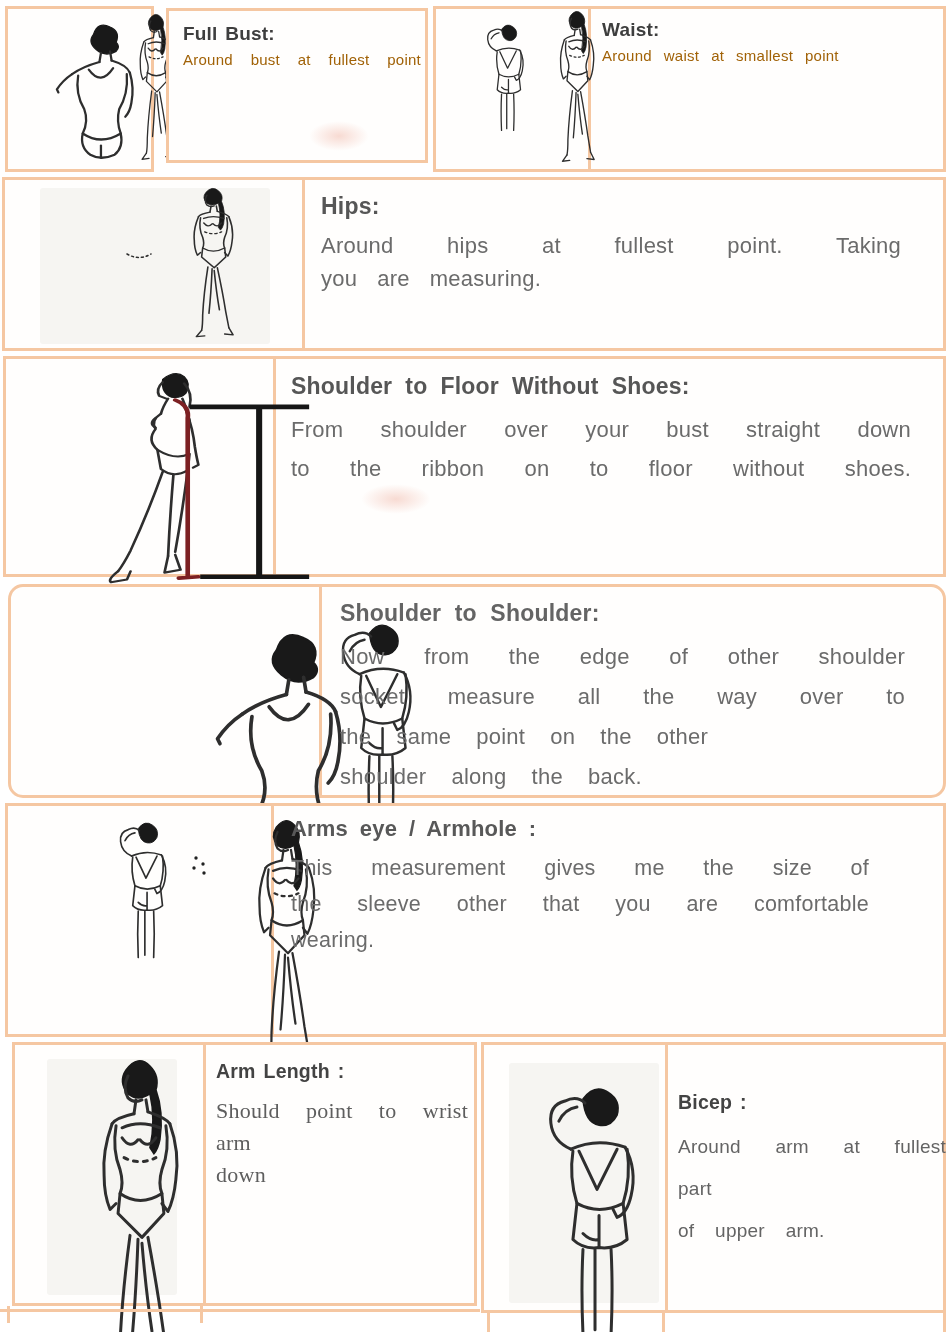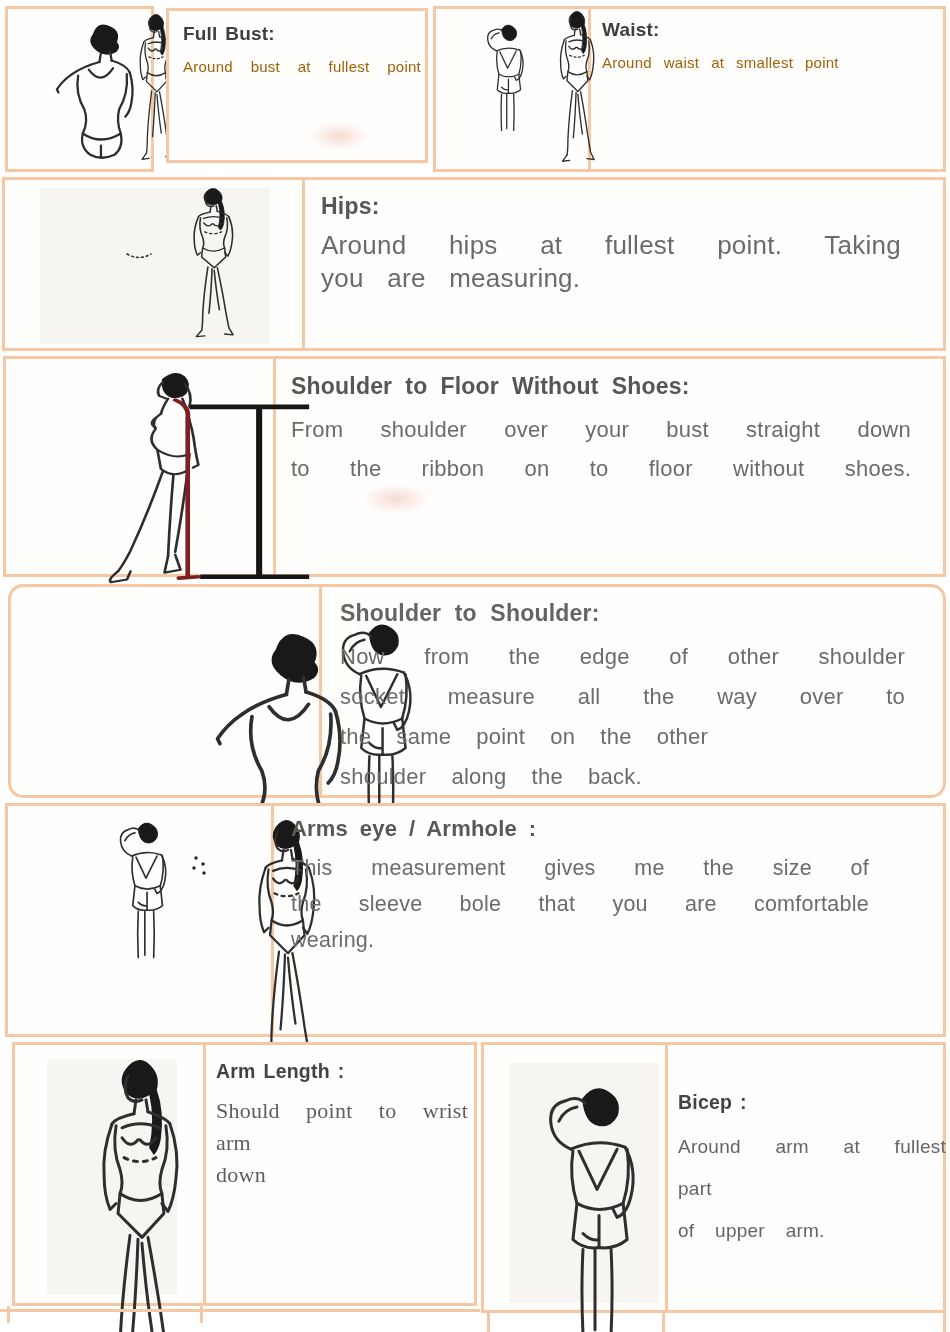--- a/index.html
+++ b/index.html
@@ -15,24 +15,24 @@
     position:absolute;box-sizing:border-box;
     border:3px solid var(--peach);background:#fffefd;
   }
   .vline{position:absolute;top:0;bottom:0;width:3px;background:var(--peach);}
   .hstub{position:absolute;background:var(--peach);}
   .txt{position:absolute;}
   .h{font-weight:bold;color:#4f4f4f;letter-spacing:.2px;}
   .tline{color:#6b6b6b;word-spacing:.62em;letter-spacing:.25px;white-space:normal;}
   .tline.just{text-align:justify;text-align-last:justify;}
   
-  .s1 .h{font-size:19px;line-height:26px;color:#3e3e3e;word-spacing:.12em;margin-bottom:9px;}
+  .s1 .h{font-size:19px;line-height:26px;color:#3e3e3e;word-spacing:.12em;margin-bottom:2px;}
   .s1 .tline{font-size:15px;line-height:22px;color:#a16207;word-spacing:.5em;}
   .s2 .h{font-size:23px;line-height:30px;color:#565656;word-spacing:.3em;margin-bottom:8px;}
-  .s2 .tline{font-size:26px;line-height:33px;}
+  .s2 .tline{font-size:22px;line-height:33px;}
   .s3 .h{font-size:23px;line-height:30px;color:#565656;word-spacing:.28em;margin-bottom:9px;}
   .s3 .tline{font-size:22px;line-height:39px;}
   .s4 .h{font-size:23px;line-height:30px;color:#646464;word-spacing:.3em;margin-bottom:9px;}
   .s4 .tline{font-size:22px;line-height:40px;word-spacing:.85em;}
   .s5 .h{font-size:22px;line-height:28px;color:#585858;word-spacing:.25em;margin-bottom:7px;}
   .s5 .tline{font-size:21.5px;line-height:36px;}
   .s6 .h{font-size:19.5px;line-height:25px;color:#434343;word-spacing:.12em;margin-bottom:11px;}
   .s6l .tline{font-size:22px;line-height:32px;color:#5e5e5e;word-spacing:.5em;font-family:Liberation Serif, serif;}
   .s6r .tline{font-size:19px;line-height:42px;color:#646464;word-spacing:.8em;}
   
@@ -208,21 +208,21 @@
         <circle class="mdot" cx="160" cy="40" r="1.7"></circle>
         <circle class="mdot" cx="167" cy="46" r="1.7"></circle>
         <circle class="mdot" cx="158" cy="50" r="1.7"></circle>
         <circle class="mdot" cx="168" cy="55" r="1.7"></circle>
       </svg>
     </div>
     <div class="txt" style="left:283px;top:9px;width:578px;">
       <div class="h">Arms eye / Armhole :</div>
       <div>
           <div class="tline just">This measurement gives me the size of</div>
-          <div class="tline just">the sleeve bole that you are comfortable</div>
+          <div class="tline just">the sleeve other that you are comfortable</div>
           <div class="tline">wearing.</div>
         </div>
     </div>
   </div>
 
   <div class="box s6 s6l" style="left:12px;top:1042px;width:465px;height:264px;">
     <div class="tint" style="left:32px;top:14px;width:130px;height:236px;"></div>
     <div class="vline" style="left:188px;"></div>
     <div class="figwrap" style="left:40px;top:14px;">
       <svg width="110" height="242" viewBox="0 0 110 242">

